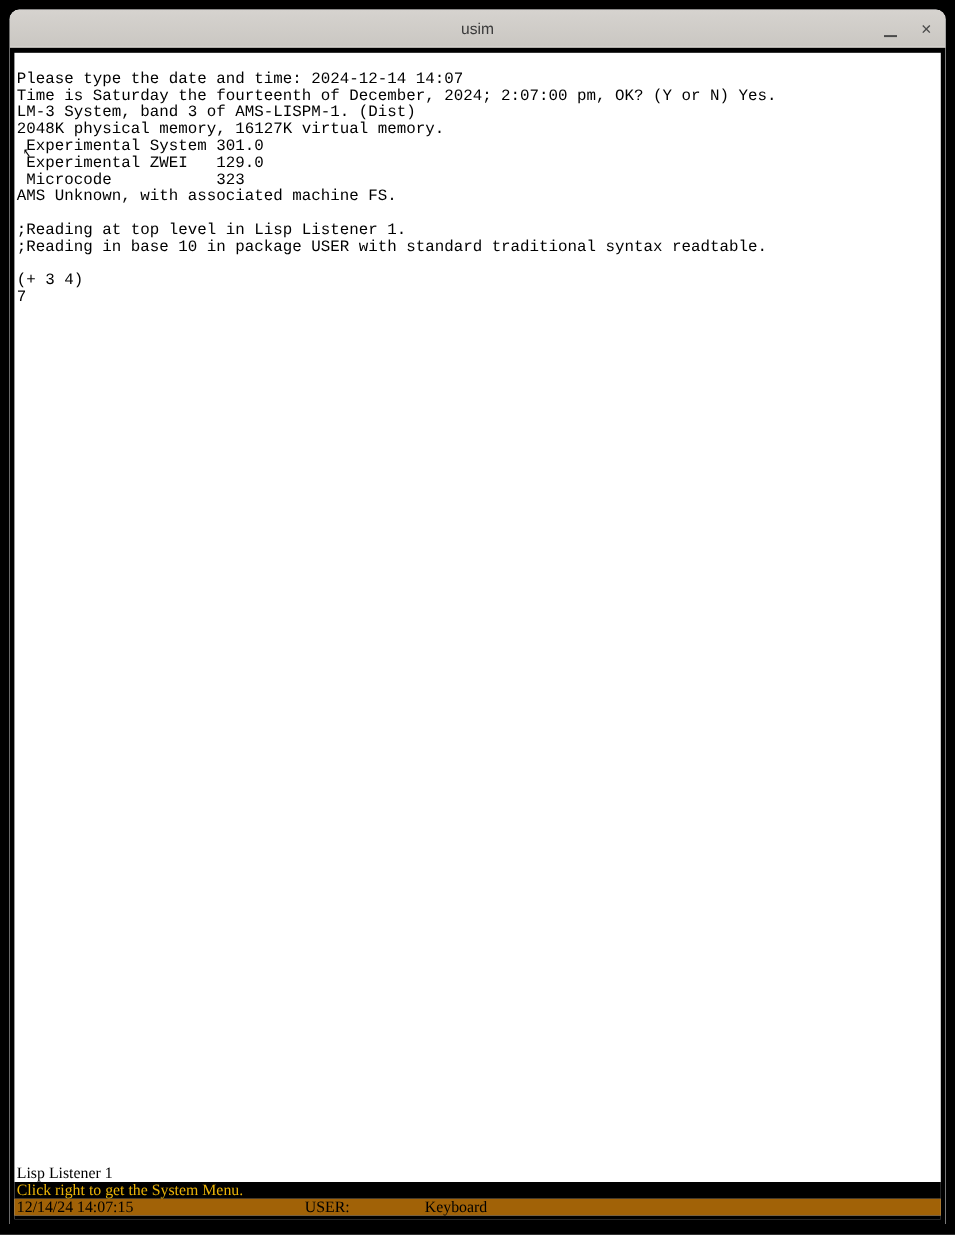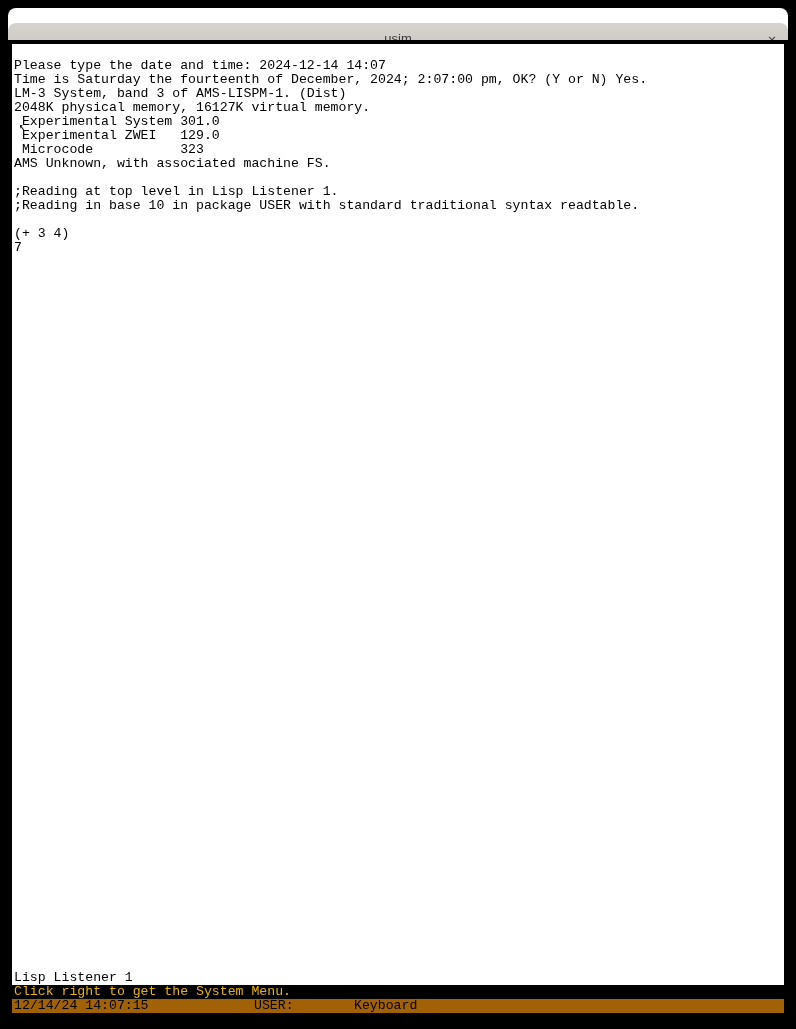--- a/index.html
+++ b/index.html
@@ -26,21 +26,20 @@
     }
     .titlebar {
       height: 32px;
       background: linear-gradient(to bottom, #d6d3cf, #cac7c2);
       border-bottom: 1px solid #b0ada8;
       display: flex;
       align-items: center;
       justify-content: center;
       position: relative;
       border-radius: 8px 8px 0 0;
-      margin-top: 15px;
     }
     .titlebar-title {
       font-family: sans-serif;
       font-size: 13px;
       color: #3a3a3a;
     }
     .titlebar-controls {
       position: absolute;
       right: 8px;
       top: 0;
@@ -92,21 +91,21 @@
     }
     .cursor-pointer {
       position: absolute;
       left: 6px;
       top: 77px;
       font-size: 15px;
       color: #000;
       transform: scaleX(0.7);
     }
     .bottom-section {
-      font-family: Liberation Mono, monospace;
+      font-family: Liberation Serif, serif;
       font-size: 13.2px;
       line-height: 14px;
       margin-top: 20px;
     }
     .wholine {
       color: #000;
       padding: 0 2px;
     }
     .menu-line {
       background: #000;

